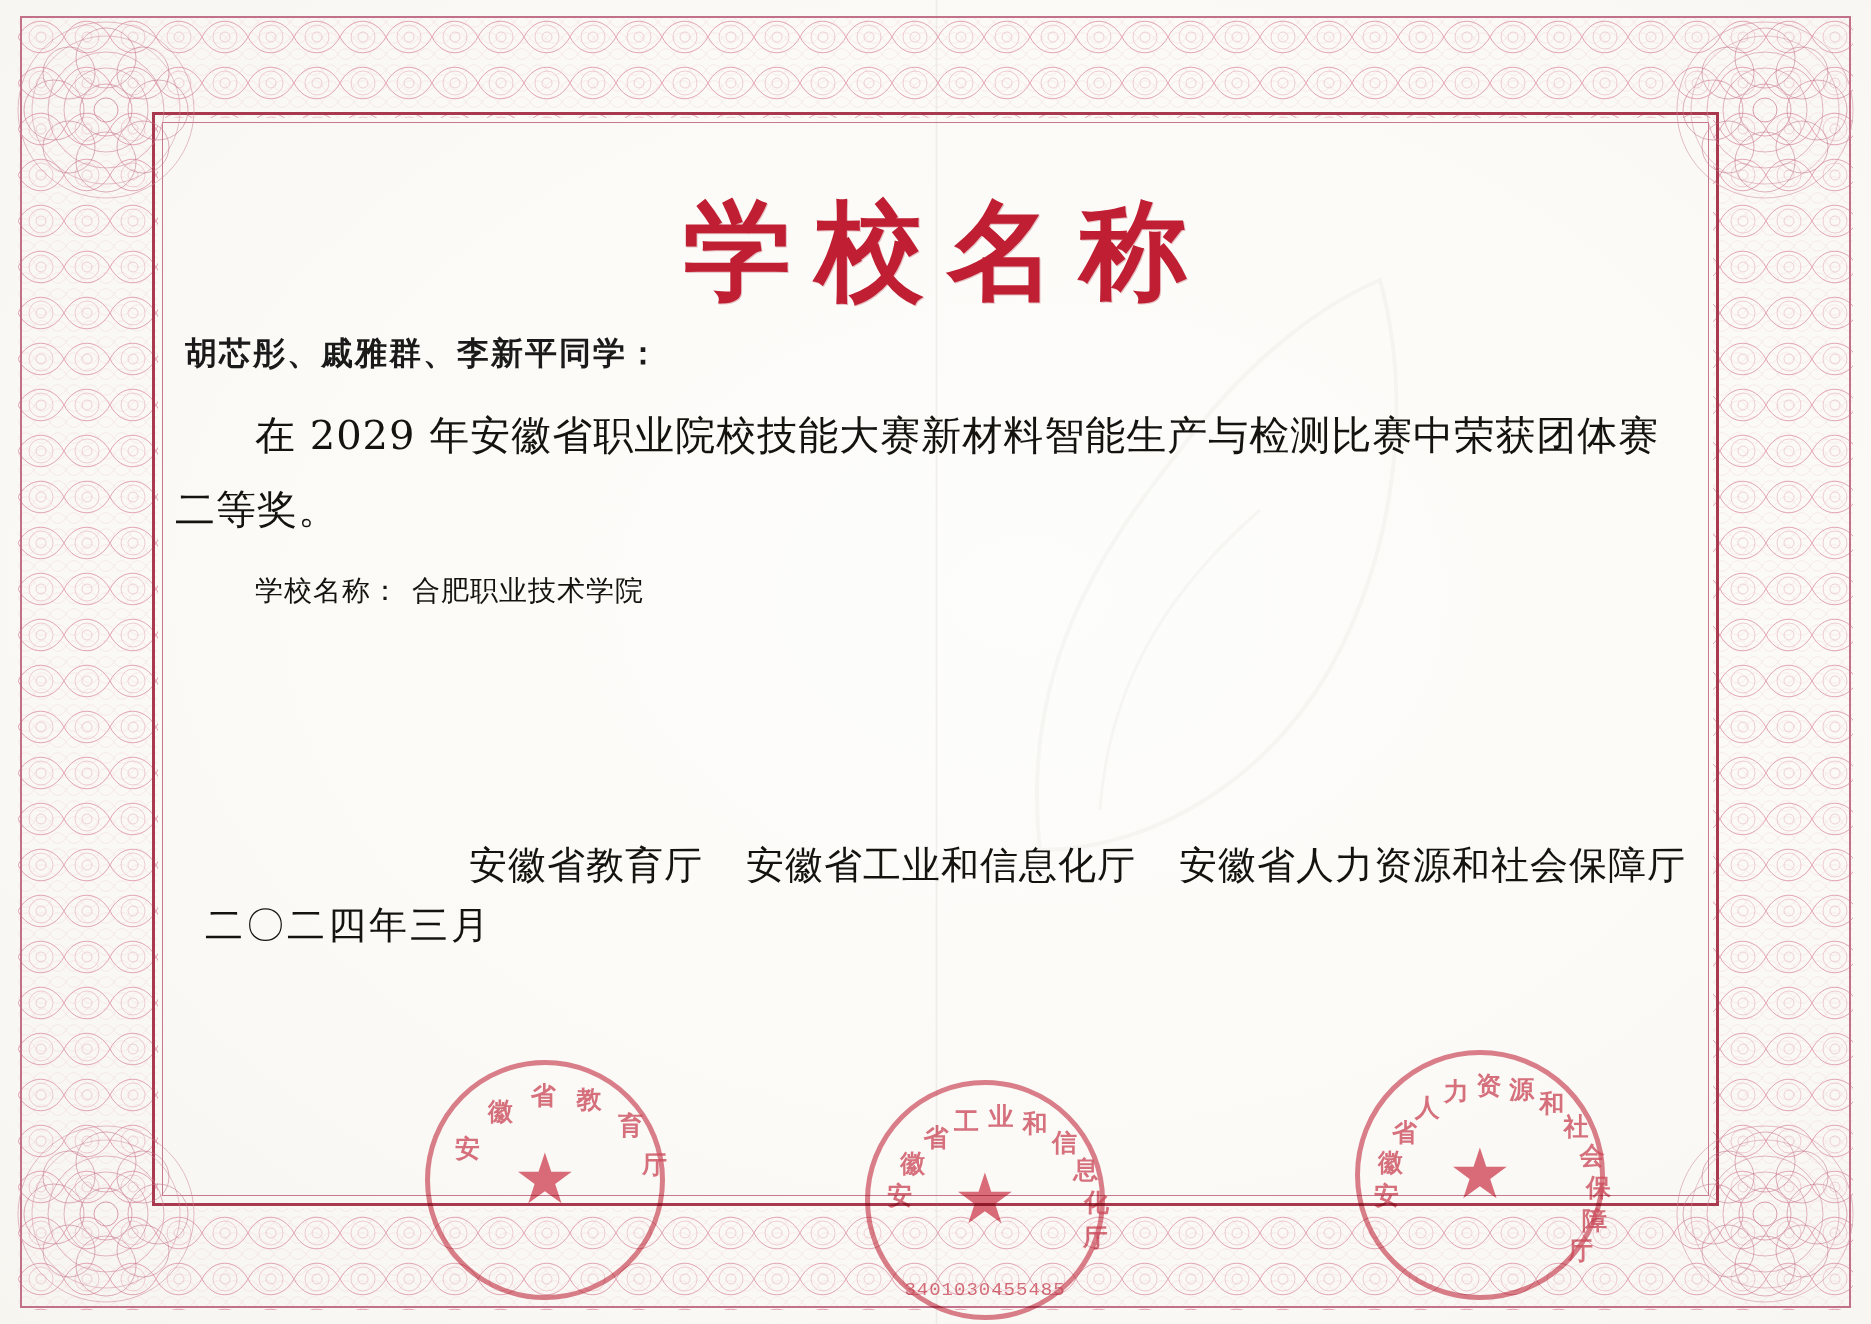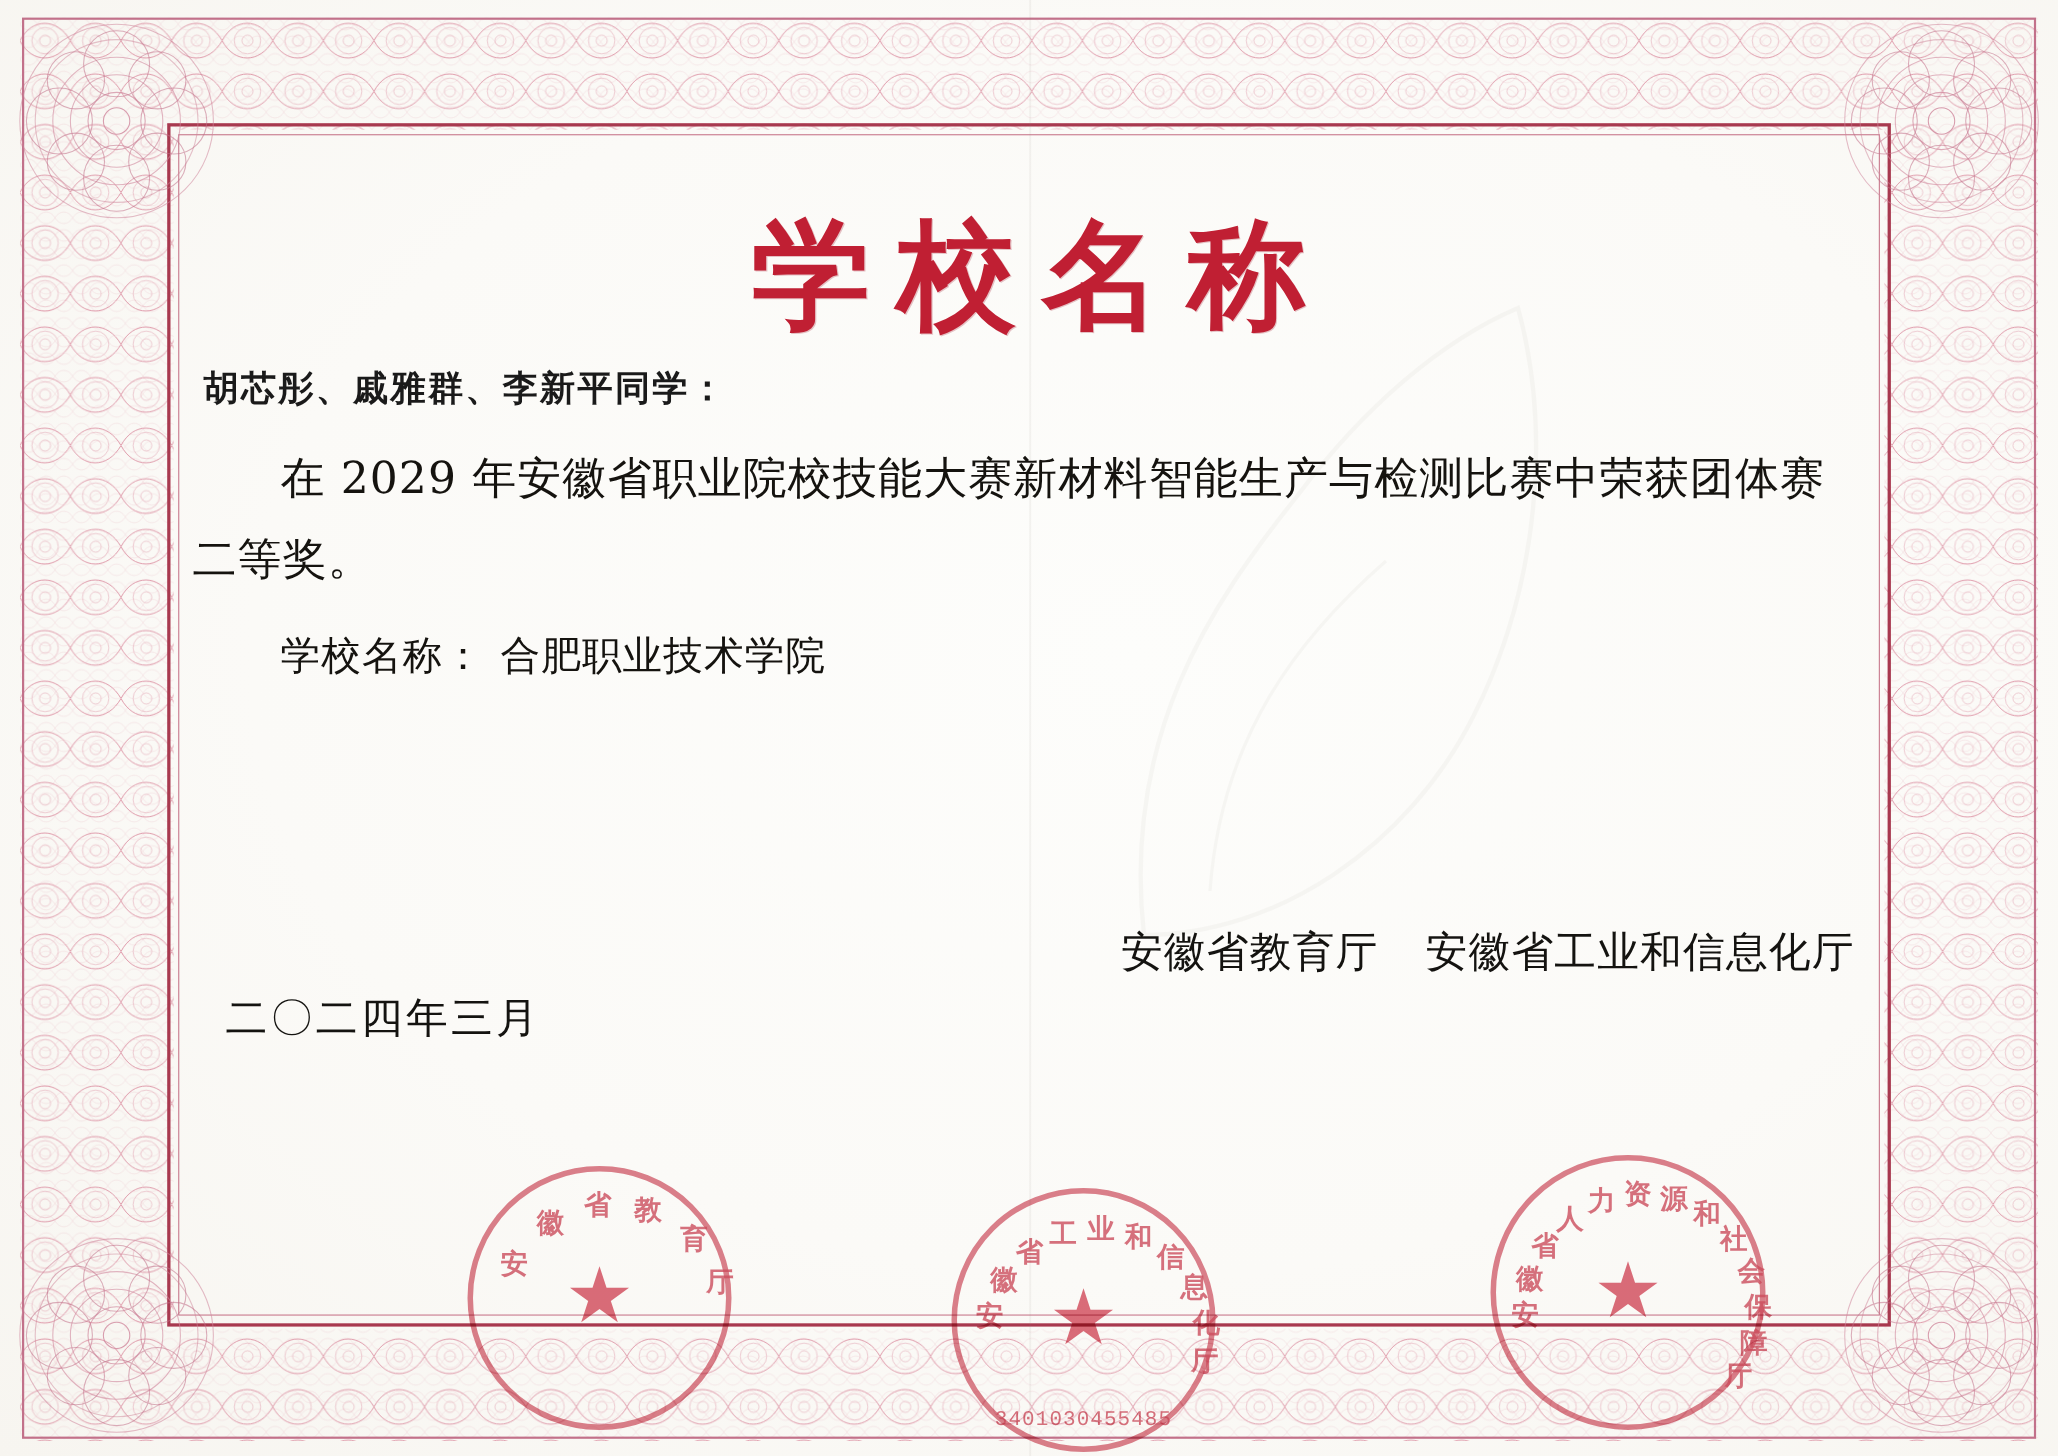--- a/index.html
+++ b/index.html
@@ -100,24 +100,24 @@
     color: #15130f;
     line-height: 1.85;
     letter-spacing: 1px;
     text-indent: 80px;
     font-family: "DejaVu Serif", "Liberation Serif", serif;
   }
 
   .field-line {
     margin-top: 26px;
     margin-left: 80px;
-    font-size: 36px;
+    font-size: 28px;
     color: #15130f;
     letter-spacing: 1px;
-    font-family: Liberation Sans, sans-serif;
+    font-family: Liberation Serif, serif;
   }
   .field-line .label { margin-right: 4px; }
 
   
   .issuers {
     position: absolute;
     left: 50px;
     right: 10px;
     top: 700px;
     display: flex;
@@ -325,20 +325,21 @@
 
     <div class="field-line">
       <span class="label">学校名称：</span>
       <span class="value">合肥职业技术学院</span>
     </div>
 
 
     <div class="issuers">
       <span class="org">安徽省教育厅</span>
       <span class="org">安徽省工业和信息化厅</span>
+      <span class="org">安徽省人力资源和社会保障厅</span>
     </div>
 
     <div class="date">二〇二四年三月</div>
 
     <div class="stamp" id="stamp-edu">
       <div class="ring-text">
         <span style="transform: rotate(-62deg) translate(0,-102px) rotate(62deg);">安</span>
         <span style="transform: rotate(-34deg) translate(0,-102px) rotate(34deg);">徽</span>
         <span style="transform: rotate(-8deg) translate(0,-102px) rotate(8deg);">省</span>
         <span style="transform: rotate(18deg) translate(0,-102px) rotate(-18deg);">教</span>

